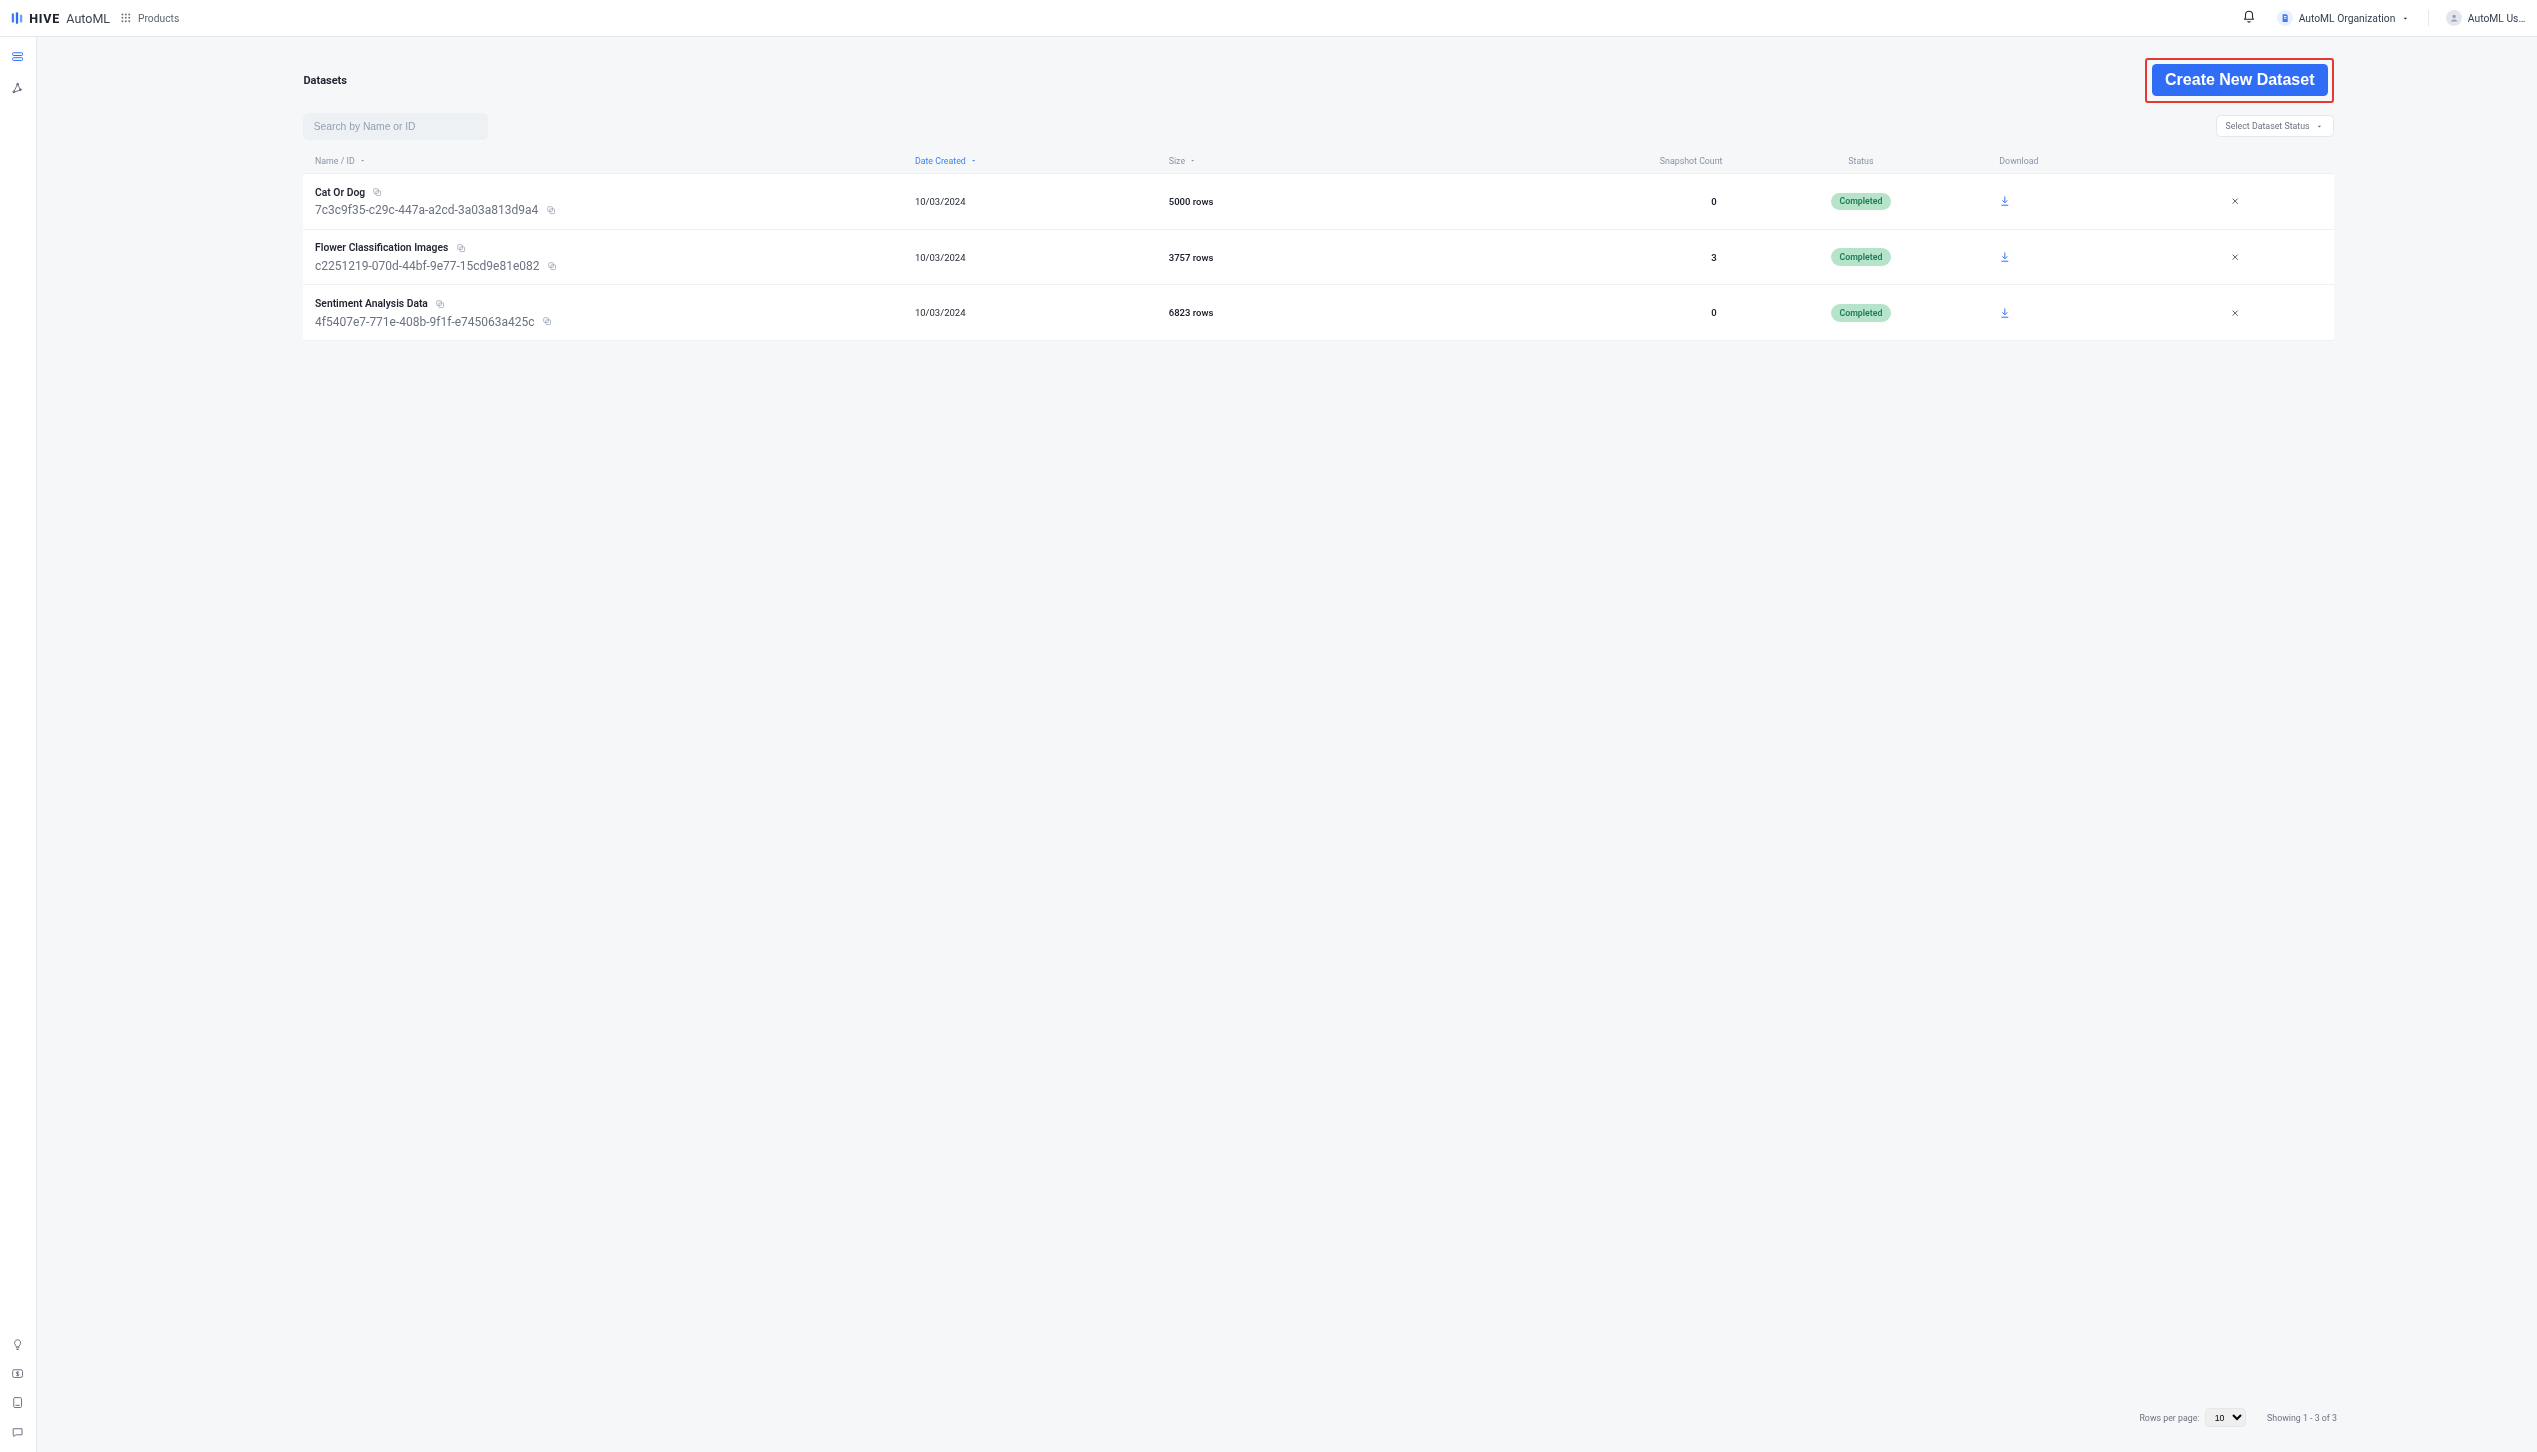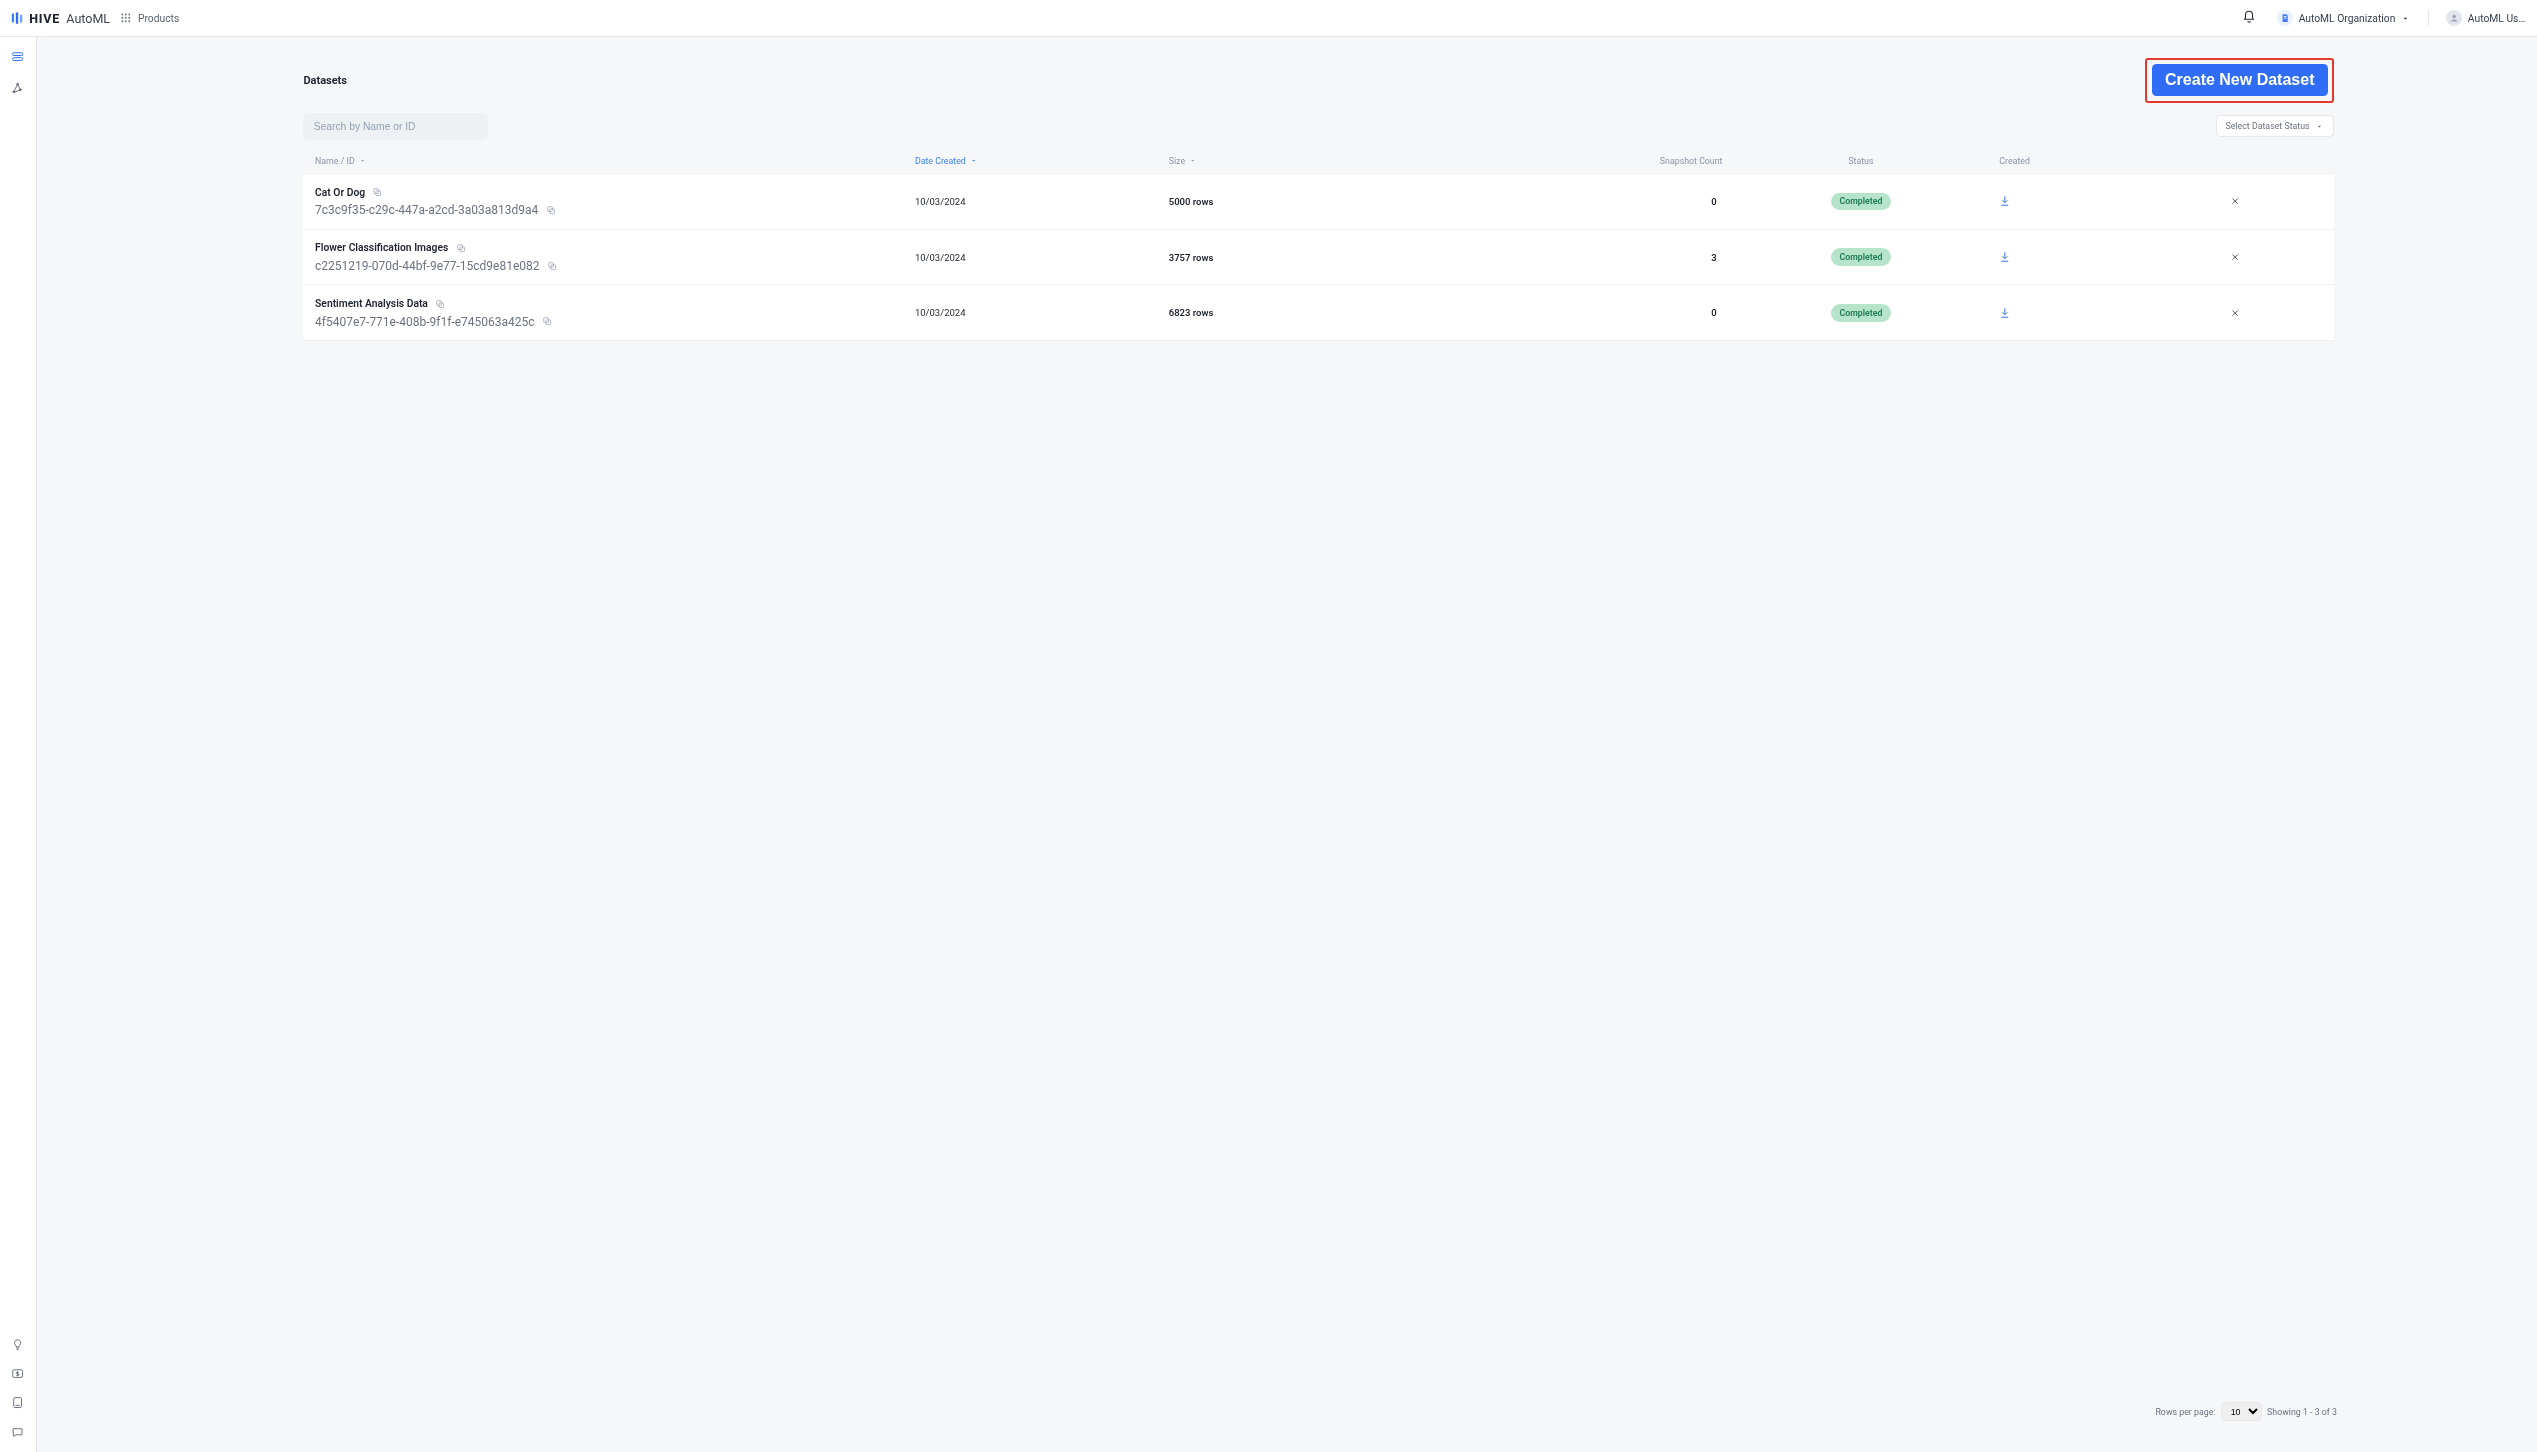--- a/index.html
+++ b/index.html
@@ -112,21 +112,21 @@
   .size-cell { font-weight:600; }
   .snap-cell { text-align:right; font-weight:600; padding-right: 5.9px; }
   .status-cell {  }
   .badge { display:inline-flex; align-items:center; justify-content:center; padding: 3.7px 8.8px; border-radius: 733px; background: var(--badge-bg); color: var(--badge-text); font-size:8.8px; font-weight:600; }
   .dl-cell { }
   .dl-ic { width:11.7px; height:11.7px; color: var(--blue); cursor:pointer; }
   .del-cell { text-align:right; }
   .x-ic { width:10.3px; height:10.3px; color:#3a4150; cursor:pointer; }
 
   
-  .tfoot { display:flex; align-items:center; justify-content:flex-end; gap: 5px; color:#6b7280; font-size:8.8px; position:absolute; bottom: 31px; right: 8%; }
+  .tfoot { display:flex; align-items:center; justify-content:flex-end; gap: 21px; color:#6b7280; font-size:8.8px; position:absolute; bottom: 25px; right: 8%; }
   .rpp { display:inline-flex; align-items:center; gap:5.9px; }
   .rpp select { border:0.7px solid var(--border); border-radius:4.4px; height:19px; padding: 0 4.4px; font-size:8.8px; }
 
   
   svg { display:block; }
 </style>
 </head>
 <body>
 
 <div class="topbar">
@@ -279,21 +279,21 @@
               <path d="M7 10l5 5 5-5z"></path>
             </svg>
         </div>
         <div class="th right">
           <span>Snapshot Count</span>
         </div>
         <div class="th center">
           <span>Status</span>
         </div>
         <div class="th">
-          <span>Created</span>
+          <span>Download</span>
         </div>
         <div></div>
       </div>
 
       <div class="trow">
         <div class="cell name-cell">
           <div class="name-line">
             <span>Cat Or Dog</span>
             <span>
                 <svg class="copy" viewBox="0 0 24 24" fill="none" stroke="currentColor" stroke-width="1.8">

